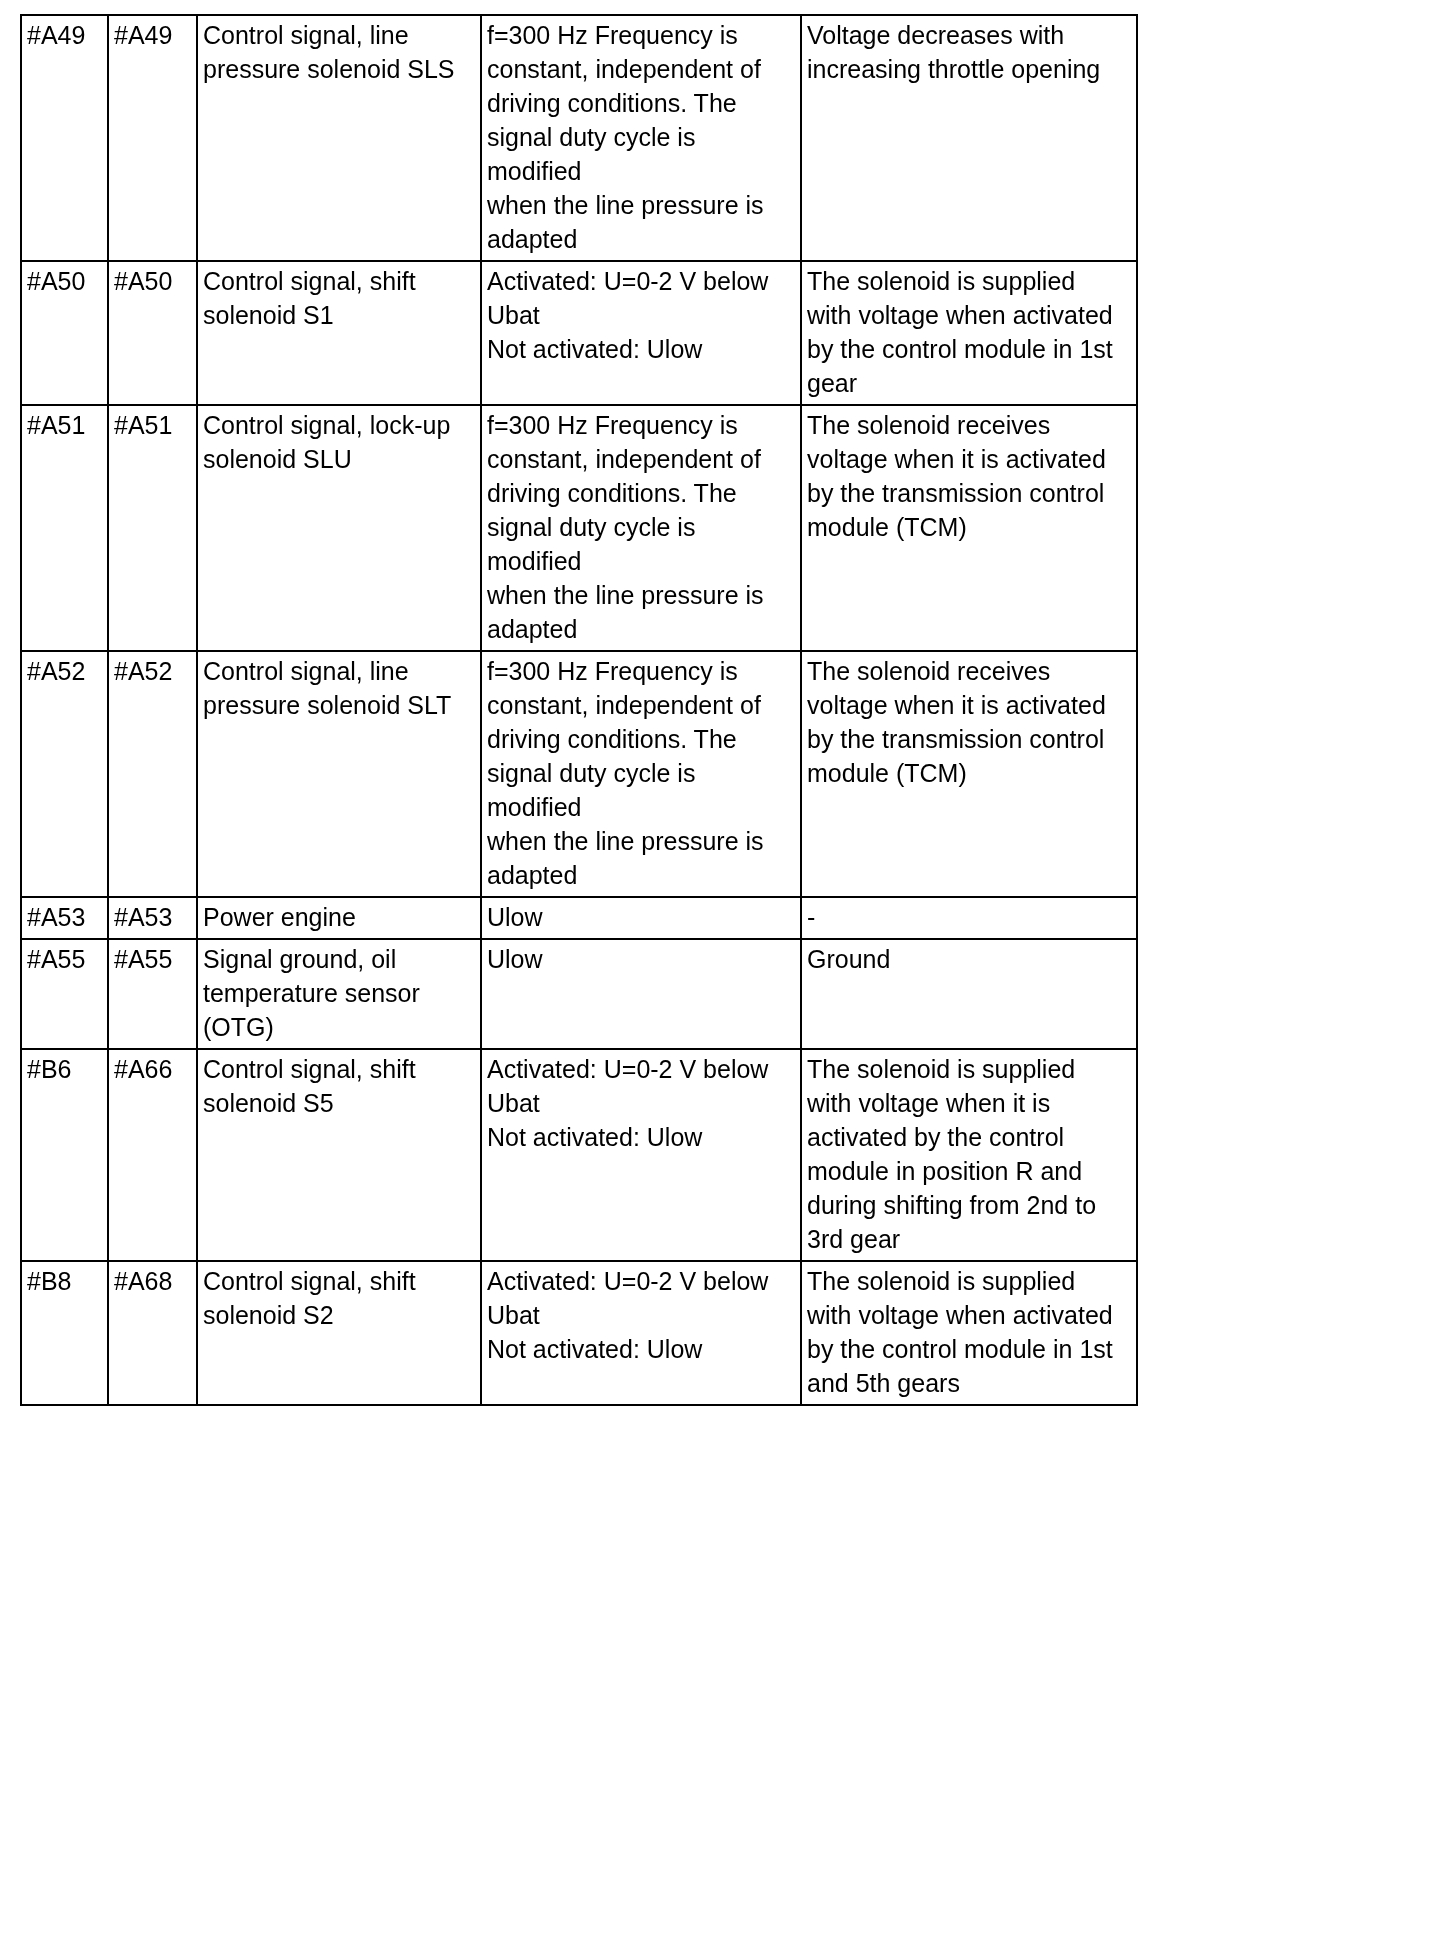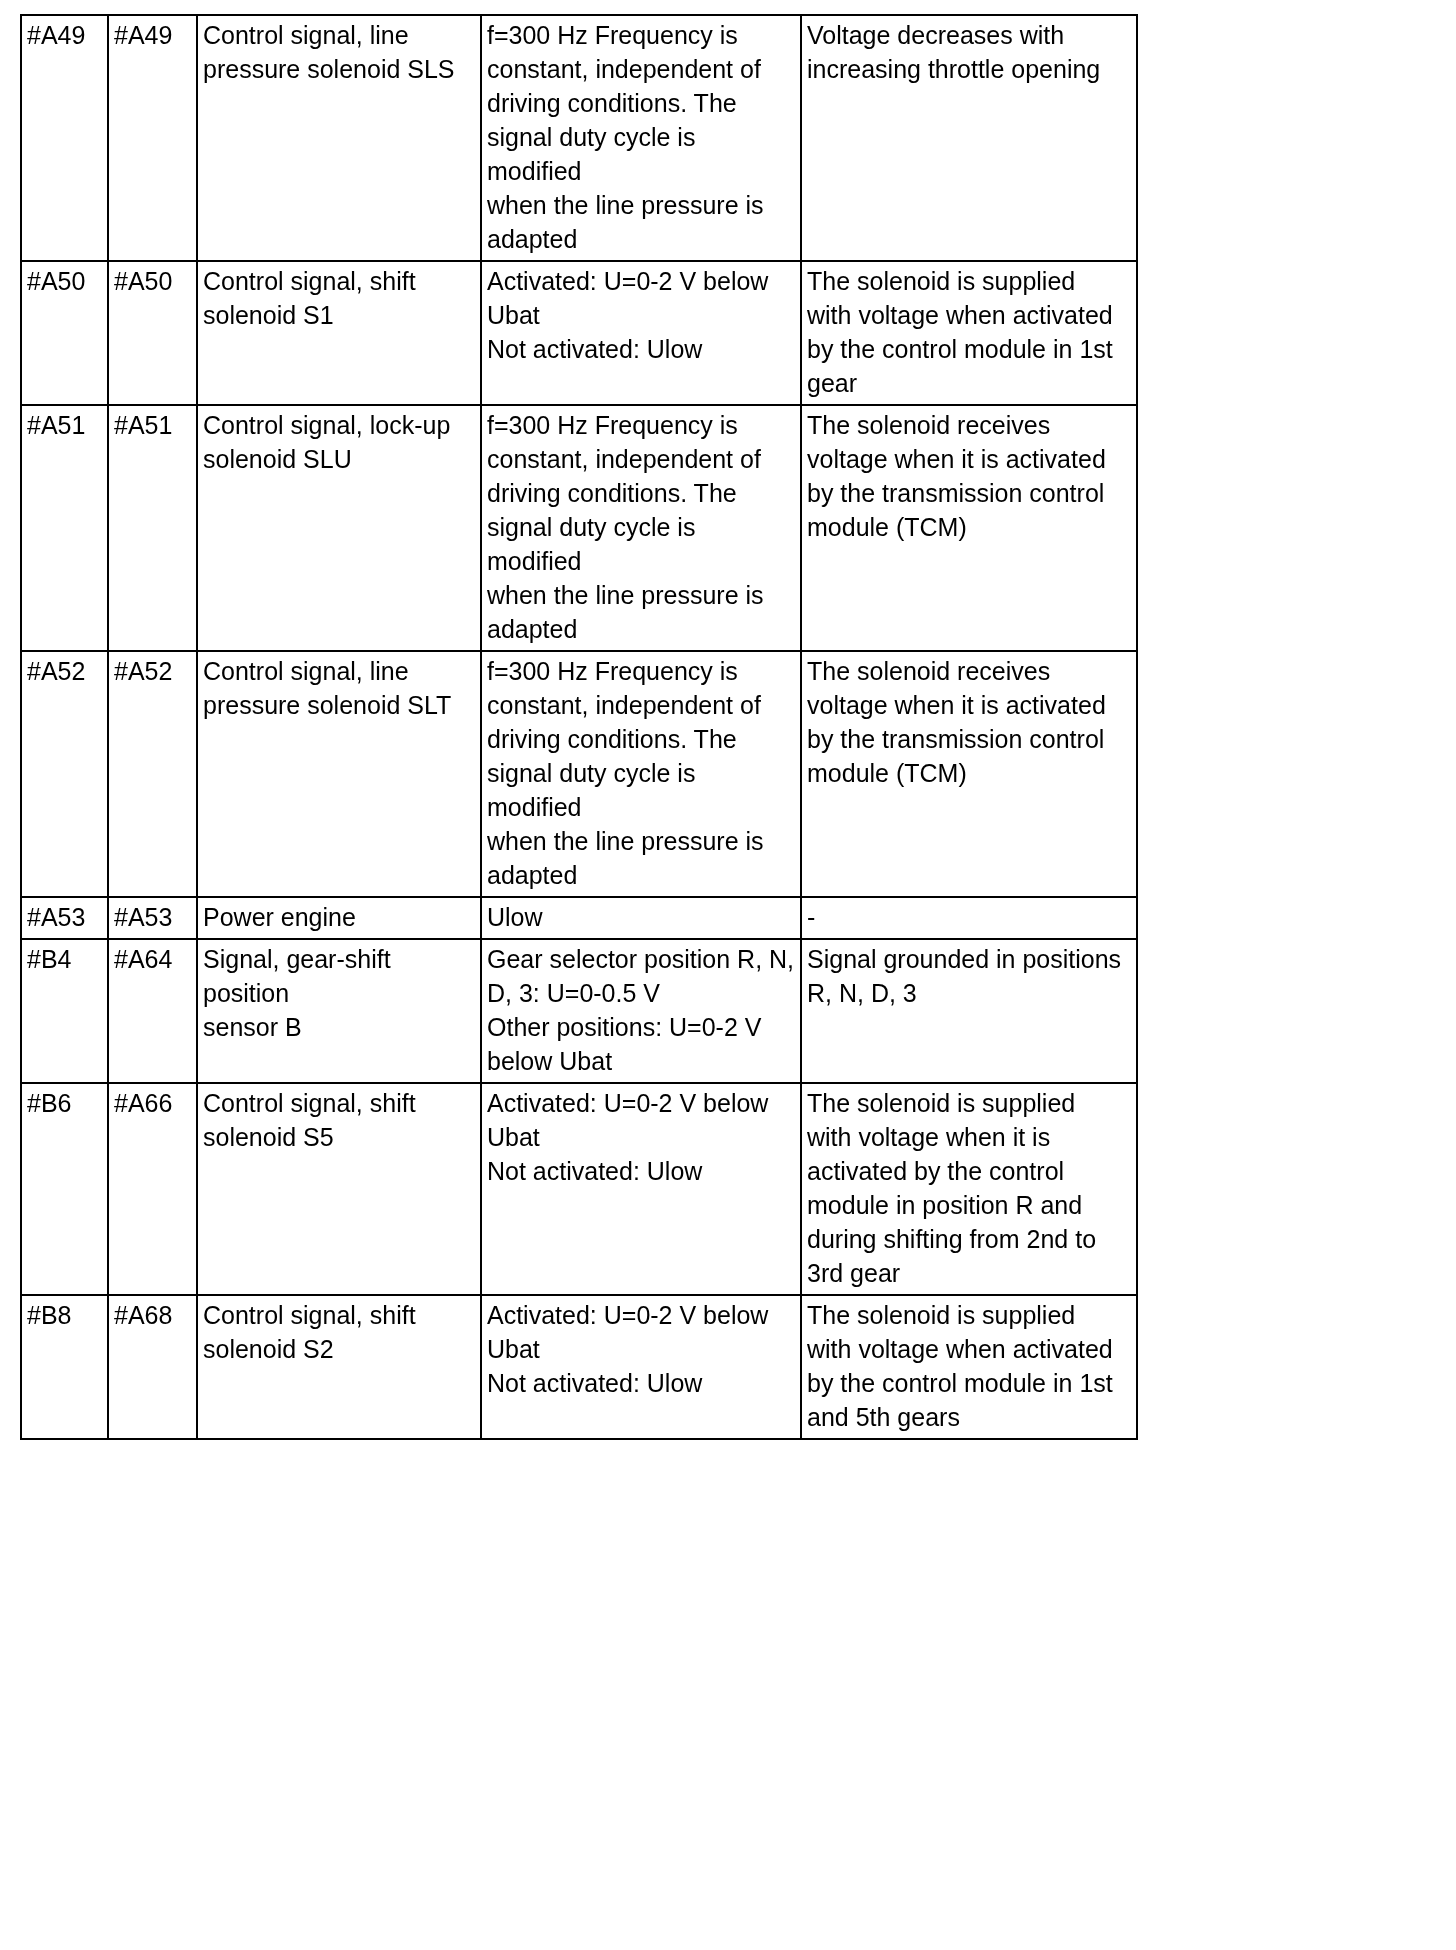--- a/index.html
+++ b/index.html
@@ -108,30 +108,27 @@
 module (TCM)</td>
       </tr>
       <tr>
         <td>#A53</td>
         <td>#A53</td>
         <td>Power engine</td>
         <td>Ulow</td>
         <td>-</td>
       </tr>
       <tr>
-        <td>#B4</td>
-        <td>#A64</td>
-        <td>Signal, gear-shift position
-sensor B</td>
-        <td>Gear selector position R, N,
-D, 3: U=0-0.5 V
-Other positions: U=0-2 V
-below Ubat</td>
-        <td>Signal grounded in positions
-R, N, D, 3</td>
+        <td>#A55</td>
+        <td>#A55</td>
+        <td>Signal ground, oil
+temperature sensor
+(OTG)</td>
+        <td>Ulow</td>
+        <td>Ground</td>
       </tr>
       <tr>
         <td>#B6</td>
         <td>#A66</td>
         <td>Control signal, shift
 solenoid S5</td>
         <td>Activated: U=0-2 V below
 Ubat
 Not activated: Ulow</td>
         <td>The solenoid is supplied

